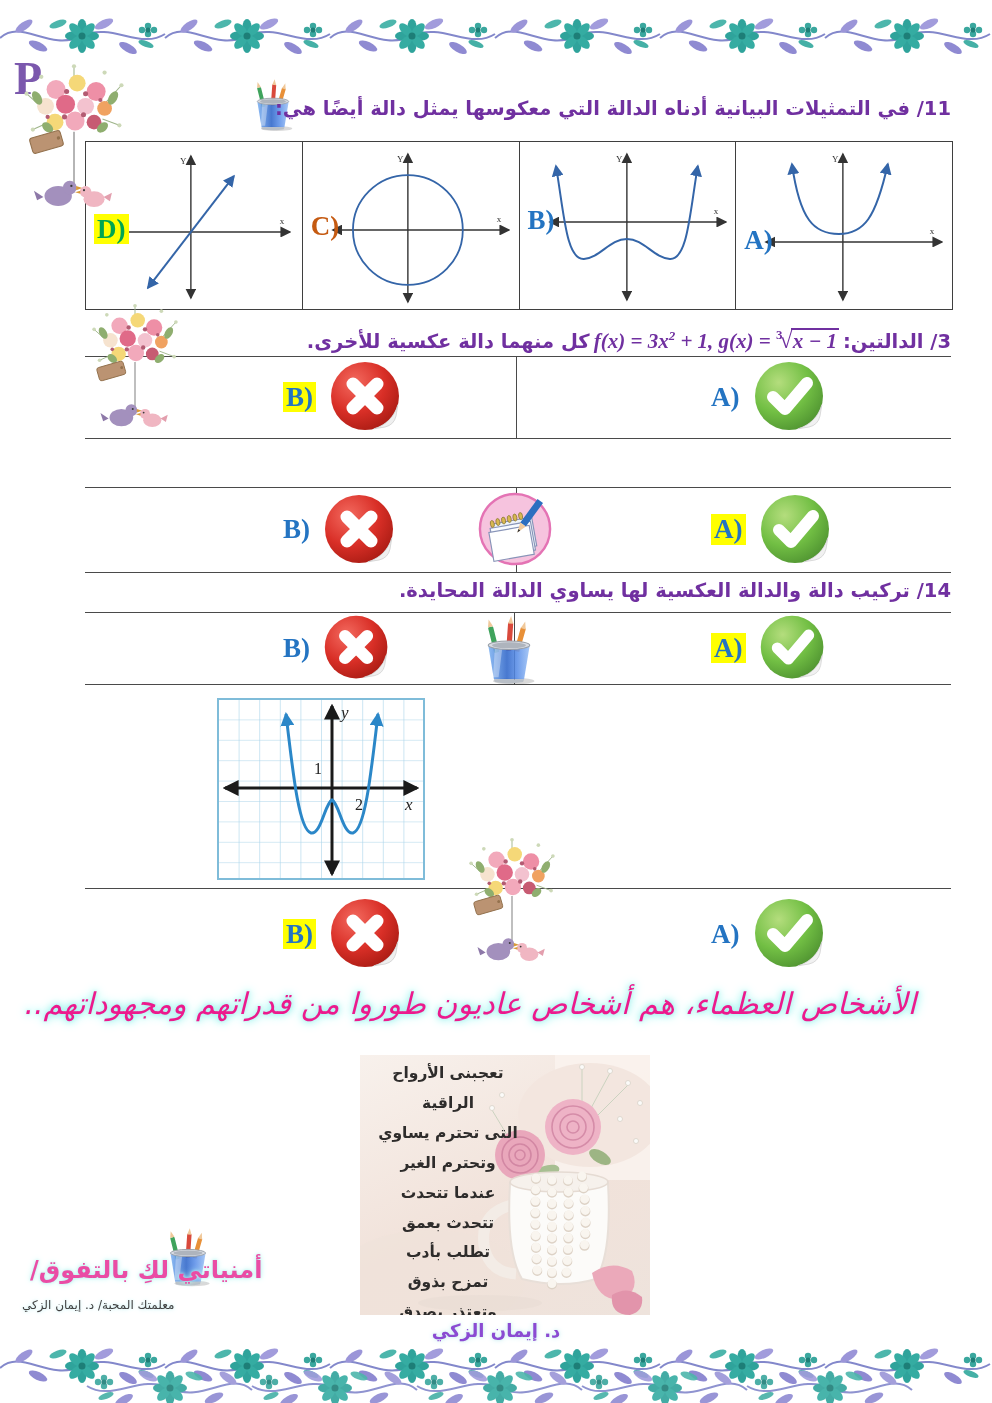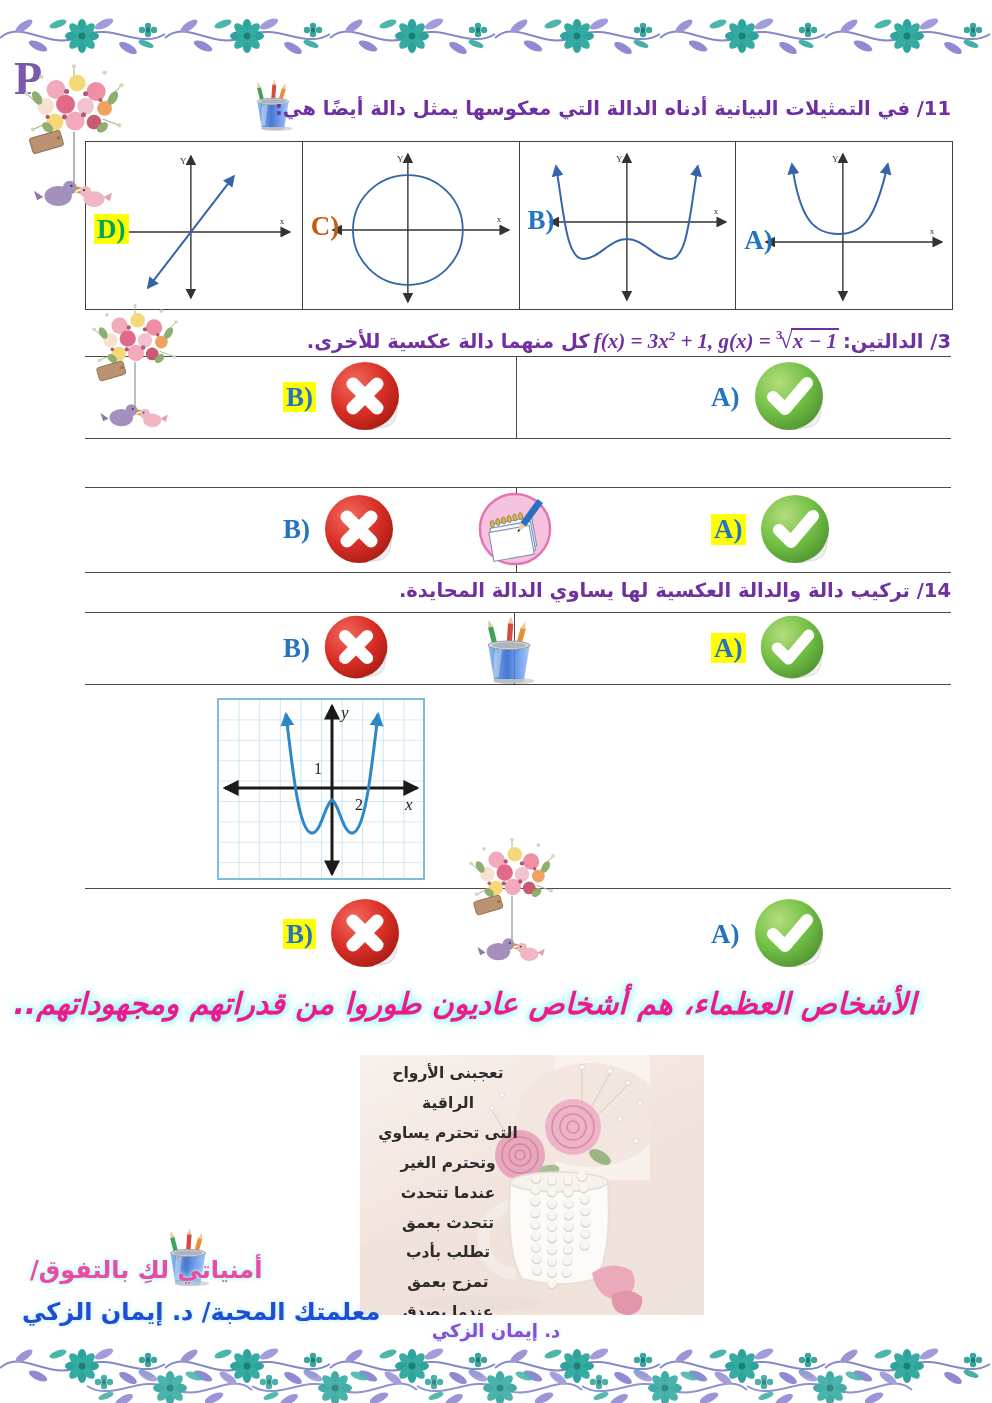--- a/index.html
+++ b/index.html
@@ -37,31 +37,31 @@
   .ans-row{position:absolute;left:85px;width:866px;}
   .ans-group{position:absolute;top:50%;transform:translateY(-50%);display:flex;align-items:center;gap:12px;}
   .g-left{left:198px;}
   .g-right{left:626px;}
   .sticker{width:76px;height:76px;flex:0 0 auto;}
   .clip{position:absolute;}
   .dropcap{position:absolute;left:14px;top:52px;font-family:"Liberation Serif",serif;
            font-weight:bold;font-size:46px;color:#7b58ad;z-index:0;}
   .vine{position:absolute;left:0;width:992px;height:58px;}
   .calli{position:absolute;left:80px;top:986px;width:830px;text-align:center;direction:rtl;
-         font-weight:bold;font-style:italic;font-size:30px;color:#EC1A8D;white-space:nowrap;
+         font-weight:normal;font-style:italic;font-size:30px;color:#EC1A8D;white-space:nowrap;
          text-shadow:0 0 3px #b6f6f2,0 0 7px #8df1ec,0 0 12px #8df1ec;padding-left:6px;}
-  .qimg{position:absolute;left:360px;top:1055px;width:344px;height:260px;overflow:hidden;
+  .qimg{position:absolute;left:360px;top:1055px;width:290px;height:260px;overflow:hidden;
         background:linear-gradient(155deg,#f8f1ec,#f1e2da 55%,#eee3dc);}
   .qimg svg{position:absolute;left:0;top:0;}
   .qimg-text{position:absolute;left:4px;top:4px;width:168px;direction:rtl;text-align:center;
              color:#2e2c2b;font-weight:bold;font-size:15.5px;line-height:1.93;z-index:2;}
   .f-pink{position:absolute;left:30px;top:1256px;direction:rtl;font-weight:bold;font-size:24px;
           color:#ea4ca5;white-space:nowrap;text-shadow:0 0 3px #b8f4f0,0 0 6px #b8f4f0;}
-  .f-purple{position:absolute;left:22px;top:1298px;direction:rtl;font-weight:bold;font-size:24px;
-            color:#1d4ed8;white-space:nowrap;text-shadow:0 0 3px #cdeff1,0 0 6px #cdeff1;}
+  .f-purple{position:absolute;left:22px;top:1298px;direction:rtl;font-weight:normal;font-size:12px;
+            color:#404040;white-space:nowrap;text-shadow:0 0 3px #cdeff1,0 0 6px #cdeff1;}
   .f-sign{position:absolute;left:396px;top:1320px;width:200px;text-align:center;direction:rtl;
           font-weight:bold;font-size:18px;color:#8b4bd2;text-shadow:0 0 3px #cdeff1,0 0 6px #cdeff1;}
 </style>
 </head>
 <body>
 
 <svg width="0" height="0" style="position:absolute" aria-hidden="true">
   <defs>
     <radialGradient id="gradRed" cx="35%" cy="30%" r="80%">
       <stop offset="0%" stop-color="#f36a5f"></stop>
@@ -461,22 +461,22 @@
       <path d="M252,240 q16,-10 30,2 q2,14 -12,18 q-20,0 -18,-20 Z" fill="#e294ab"></path>
       <ellipse cx="120" cy="248" rx="62" ry="8" fill="#e8dcd4" opacity="0.6"></ellipse>
     </svg>
     <div class="qimg-text">
       <div>تعجبنى الأرواح الراقية</div>
       <div>التى تحترم يساوي</div>
       <div>وتحترم الغير</div>
       <div>عندما تتحدث</div>
       <div>تتحدث بعمق</div>
       <div>تطلب بأدب</div>
-      <div>تمزح بعمق</div>
-      <div>عندما بصدق</div>
+      <div>تمزح بذوق</div>
+      <div>وتعتذر بصدق</div>
     </div>
   </div>
 
   <svg class="clip" style="left:160px;top:1224px;width:56px;height:66px" viewBox="0 0 70 74">
       <use href="#g-pencilcup"></use>
     </svg>
   <div class="f-pink">أمنياتي لكِ بالتفوق/</div>
   <div class="f-purple">معلمتك المحبة/ د. إيمان الزكي</div>
   <div class="f-sign">د. إيمان الزكي</div>
 

